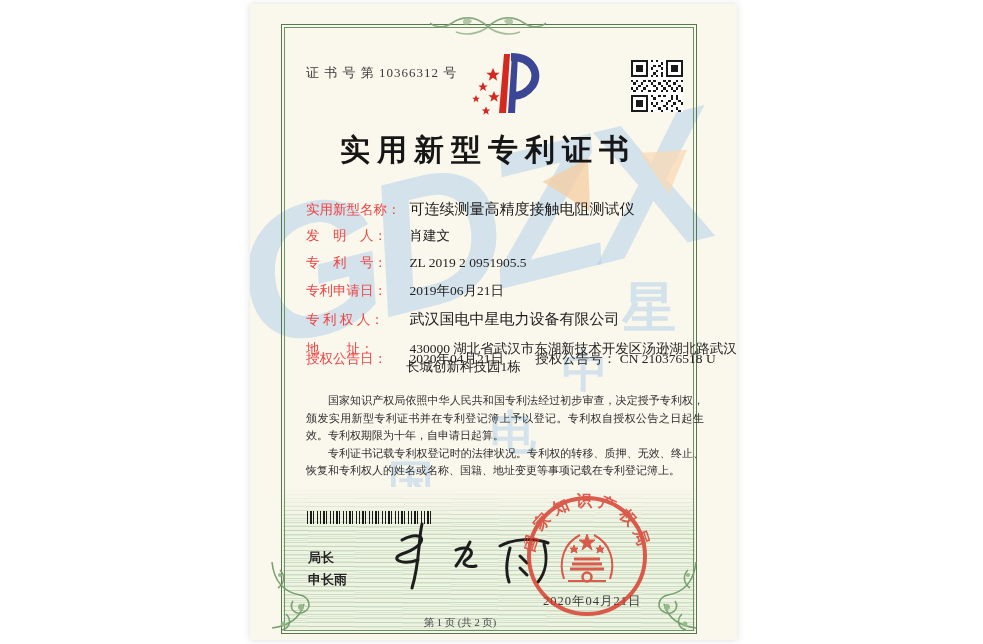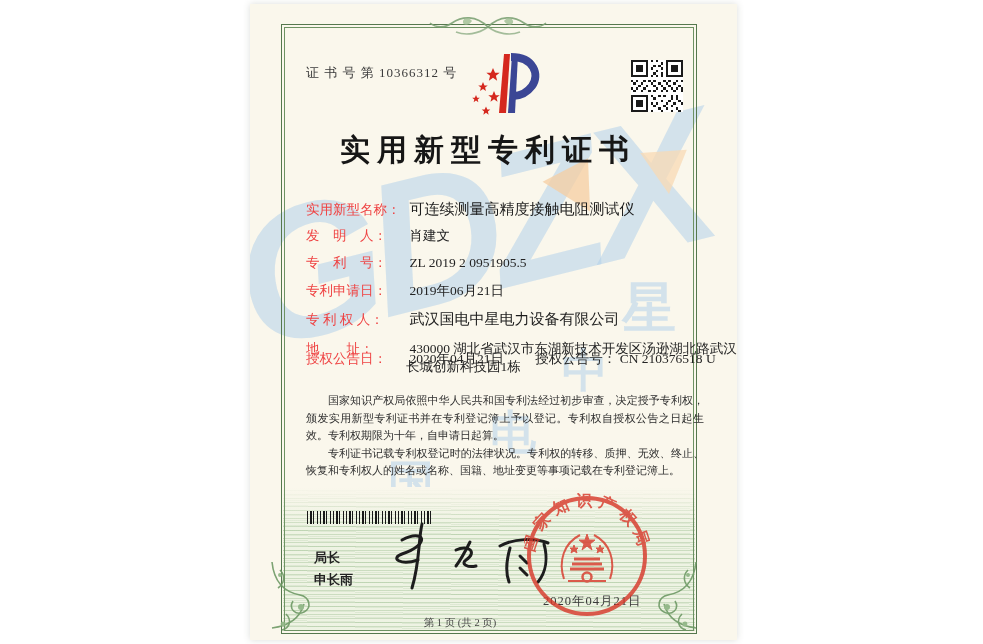--- a/index.html
+++ b/index.html
@@ -54,21 +54,21 @@
   .paras p{margin:0;text-indent:2em;}
 
   .barcode{position:absolute;left:57px;top:507px;width:124px;height:13px;
     background:repeating-linear-gradient(90deg,
       #191919 0 1px, transparent 1px 3px,
       #191919 3px 5px, transparent 5px 6px,
       #191919 6px 7px, transparent 7px 10px,
       #191919 10px 11px, transparent 11px 13px);}
 
   .director{position:absolute;left:58px;top:543px;font-family:"Liberation Sans","DejaVu Sans",sans-serif;
-            font-size:13px;font-weight:bold;color:#222;line-height:22px;margin-left:6px;}
+            font-size:13px;font-weight:bold;color:#222;line-height:22px;}
   .signature{position:absolute;left:128px;top:512px;}
 
   .seal{position:absolute;left:274px;top:489px;opacity:.92;}
   .seal-date{position:absolute;left:293px;top:589px;font-size:12.5px;color:#3a3a3a;
              letter-spacing:1px;z-index:3;}
   .seal{z-index:4;}
 
   .footer{position:absolute;left:20px;top:612px;width:380px;text-align:center;
           font-size:10.5px;color:#444;}
 

